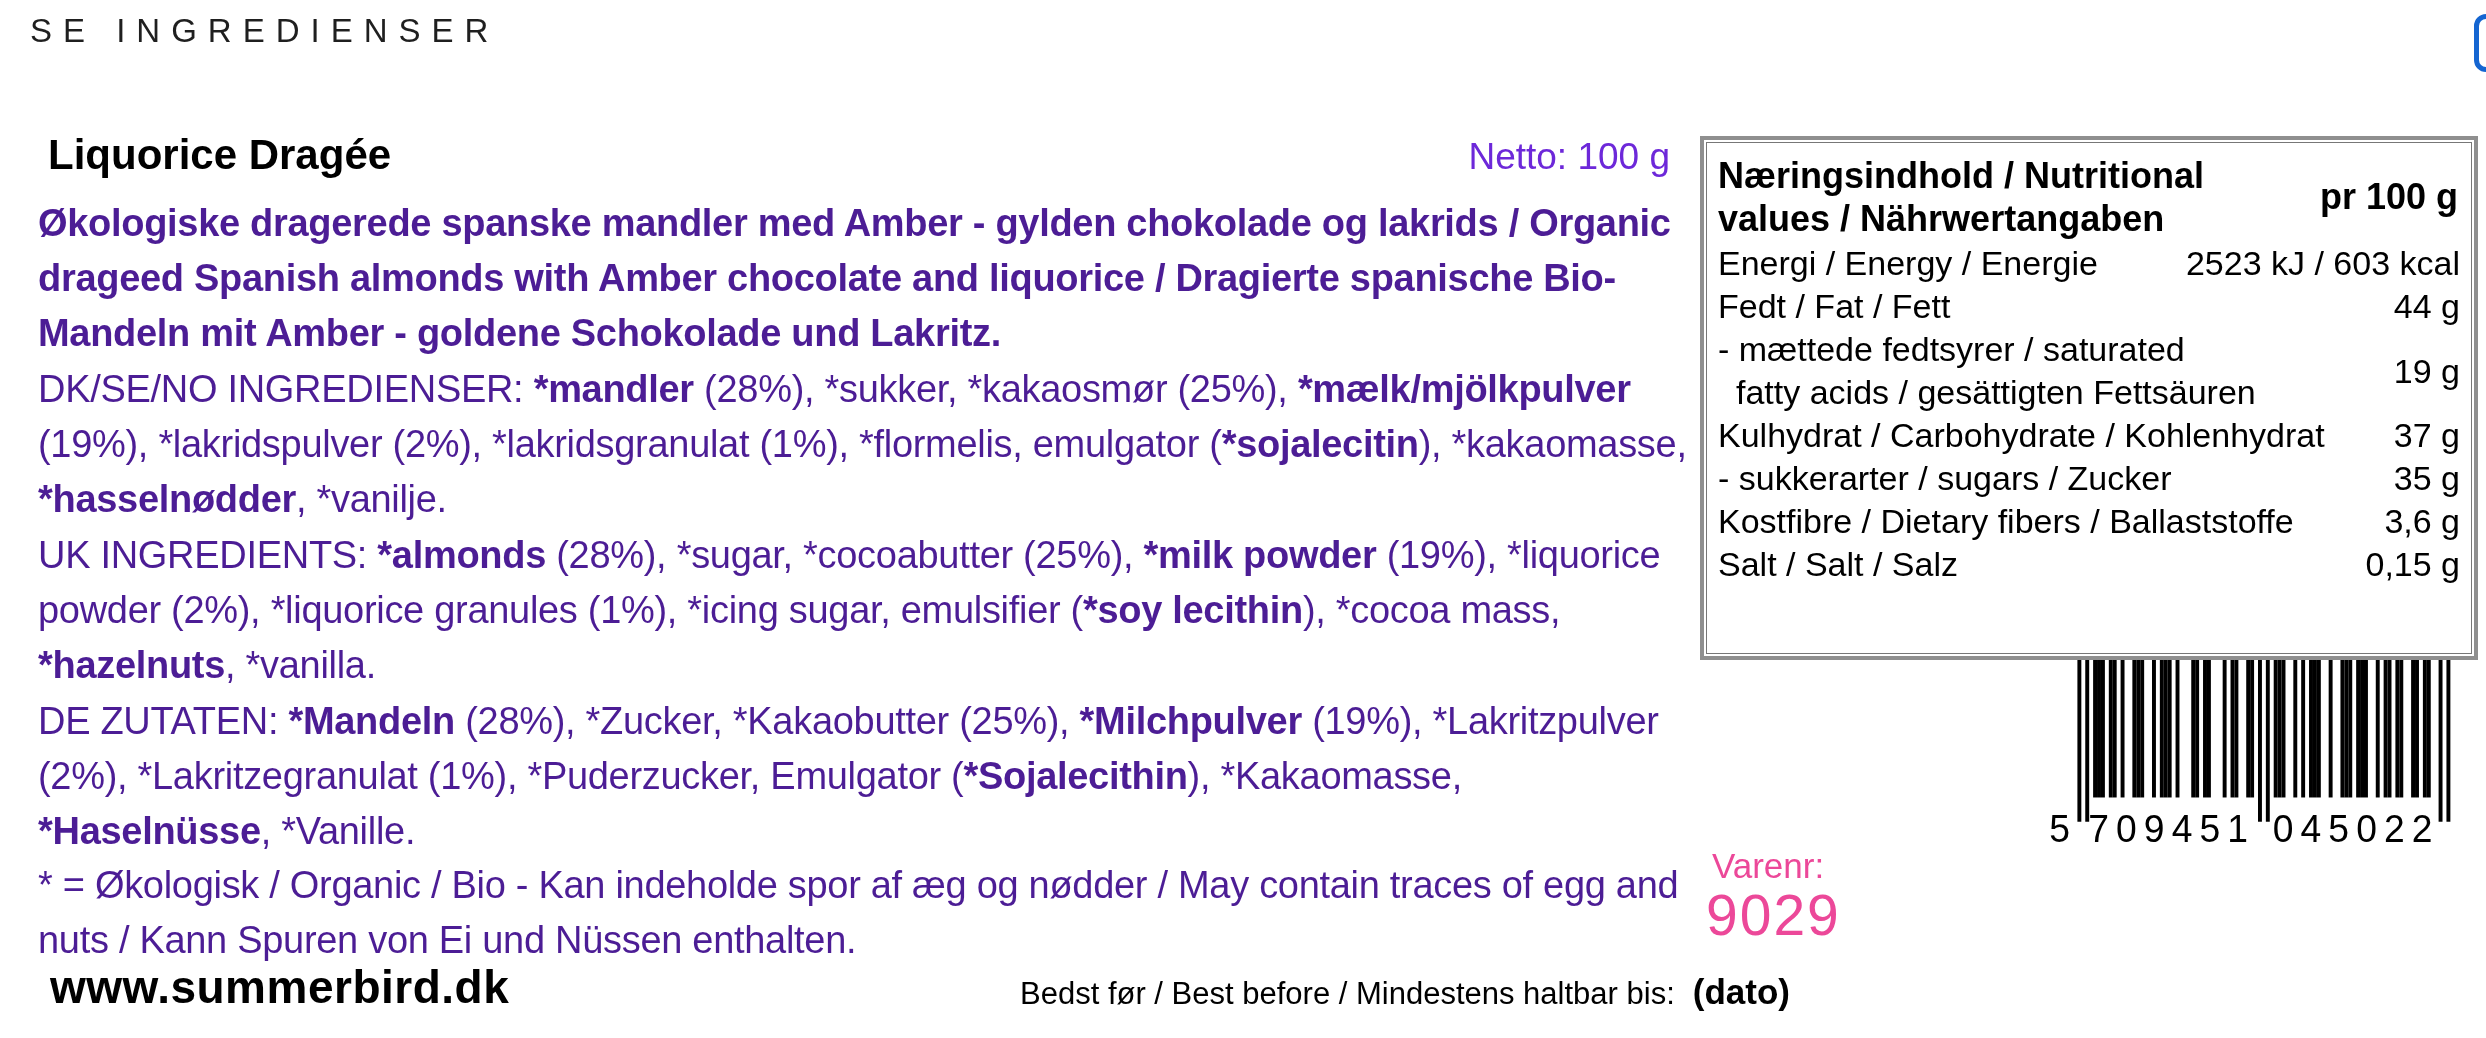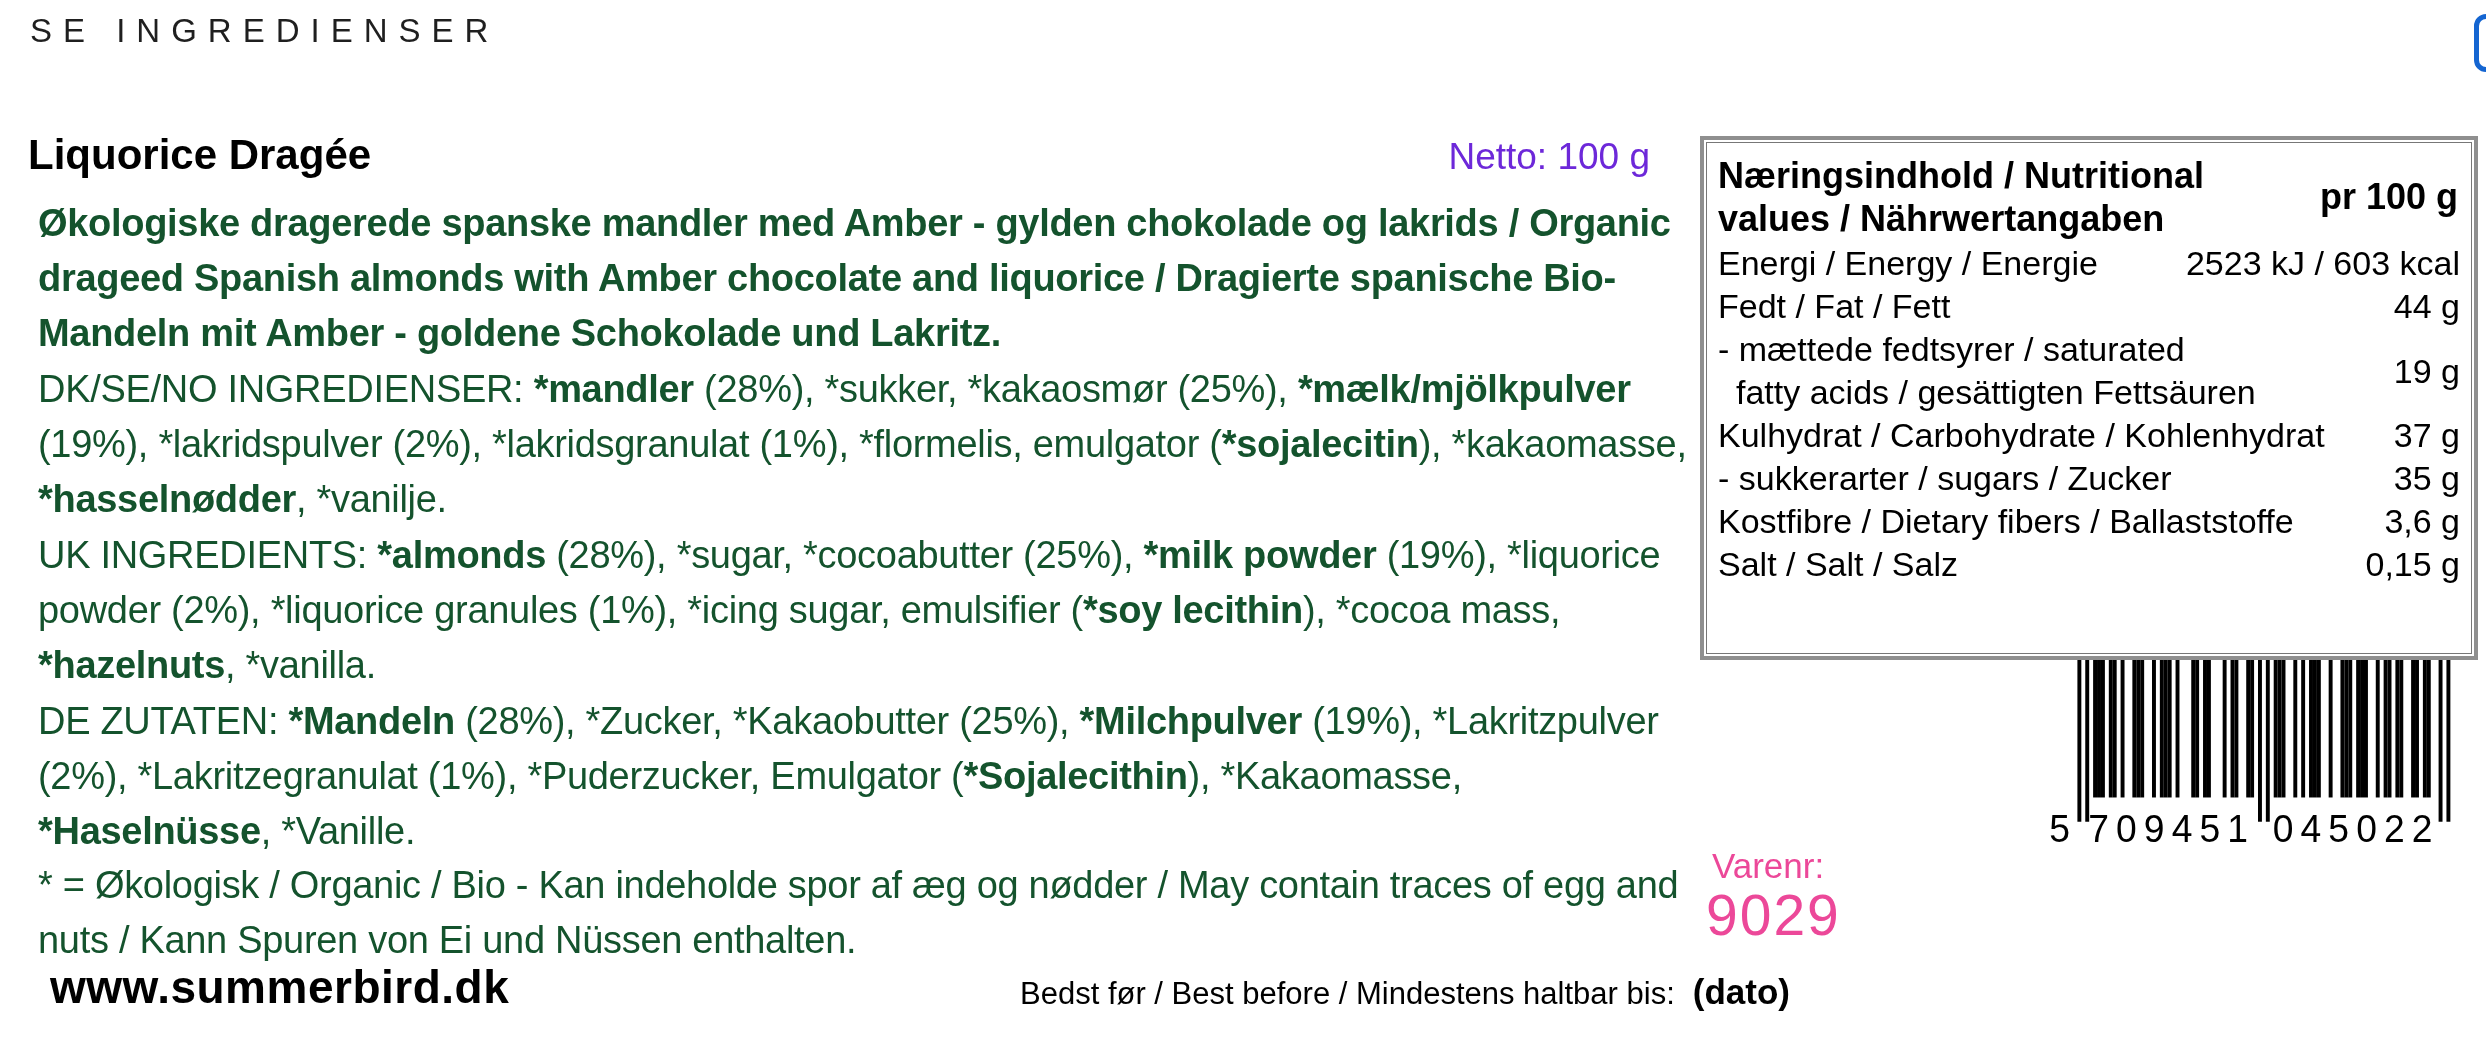--- a/index.html
+++ b/index.html
@@ -10,28 +10,28 @@
   .b{font-weight:bold;}
   .page-header{
     position:absolute;left:22px;top:12px;font-size:33px;letter-spacing:11px;
     color:#1f1f1f;font-weight:400;white-space:nowrap;margin-left:8px;
   }
   .blue-frag{
     position:absolute;left:2474px;top:14px;width:42px;height:48px;
     border:5px solid #1465d1;border-radius:12px;background:#fff;
   }
   .title-row{
-    position:absolute;left:28px;top:131px;width:1622px;
+    position:absolute;left:48px;top:131px;width:1622px;
     display:flex;justify-content:space-between;align-items:baseline;
   }
   .title{font-size:42px;font-weight:bold;letter-spacing:0;}
   .netto{font-size:37px;color:#6d28d9;}
   .para{
     position:absolute;left:38px;width:1660px;font-size:38px;line-height:55px;
-    letter-spacing:-0.3px;color:#14532d;
+    letter-spacing:-0.3px;color:#4c1d95;
   }
   #desc{top:196px;font-weight:bold;}
   #dk{top:362px;}
   #uk{top:528px;}
   #de{top:694px;}
   #note{top:858px;}
   .website{
     position:absolute;left:50px;top:960px;font-size:46px;font-weight:bold;letter-spacing:0.5px;
   }
   .bestbefore{

